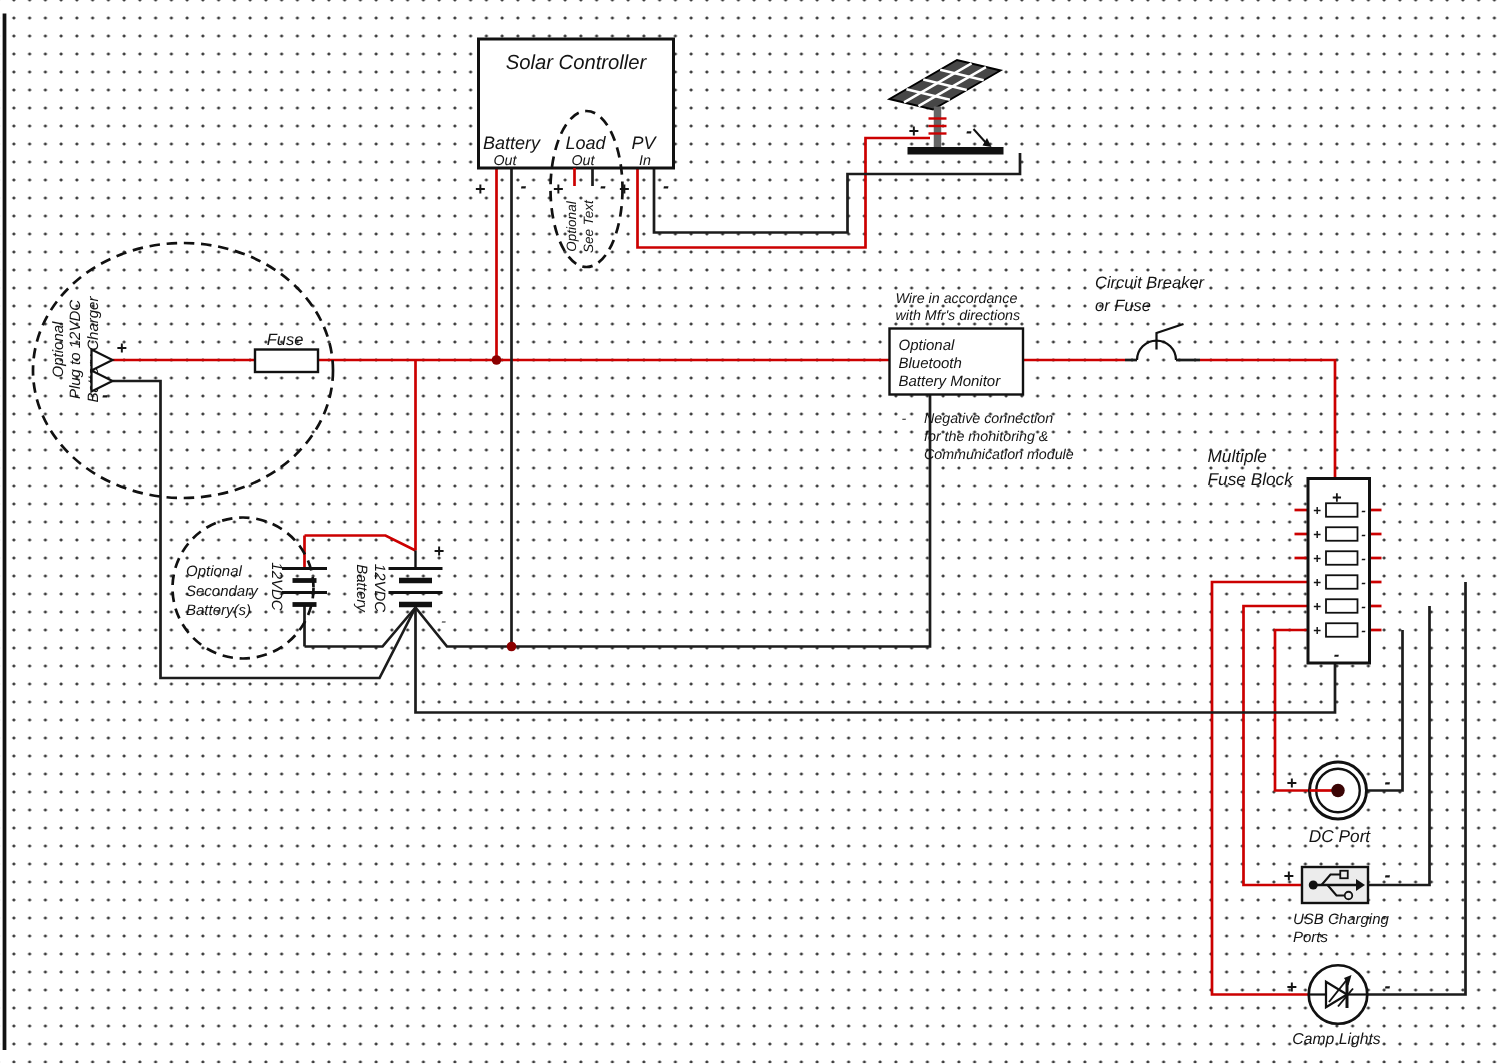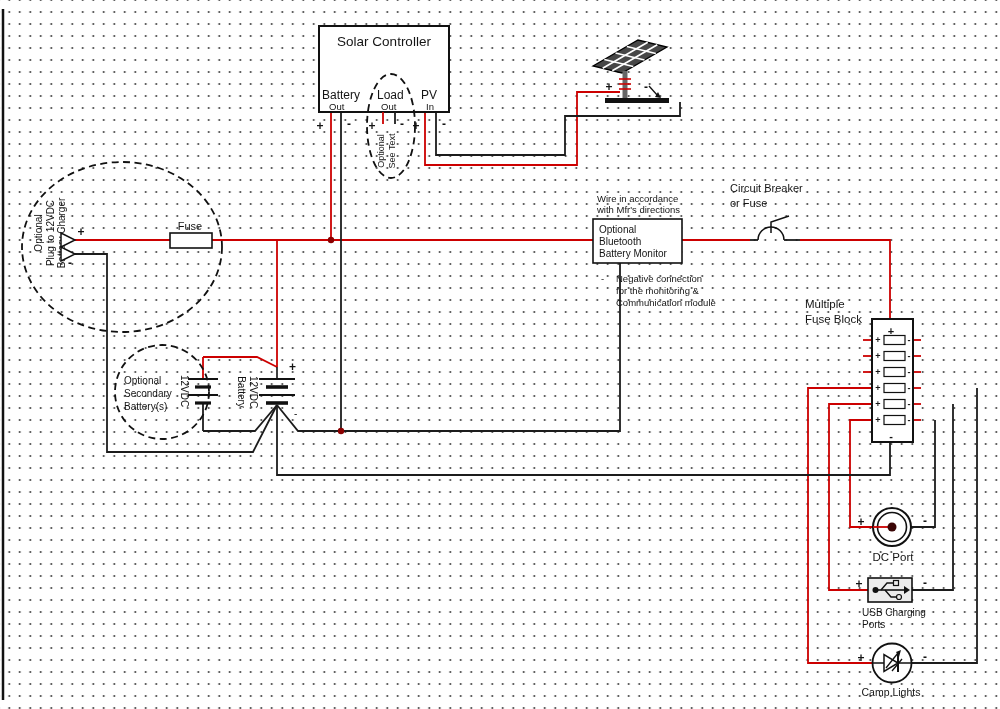--- a/index.html
+++ b/index.html
@@ -1,20 +1,21 @@
 <!DOCTYPE html>
 <html><head>
 <meta charset="utf-8">
 <style>
   html,body{margin:0;padding:0;background:#fff;}
   .stage{
     position:relative;width:1000px;height:709px;overflow:hidden;background:#fff;
     background-image:radial-gradient(circle,#3d3d3d 0.9px,rgba(0,0,0,0) 1.15px);
     background-size:10.5px 12px;background-position:4px 6px;
     font-family:"Liberation Sans",sans-serif;
+    font-style:italic;
   }
   svg{position:absolute;left:0;top:0;}
   text{fill:#141414;font-family:"Liberation Sans",sans-serif;}
   .t9{font-size:9px;}  .t95{font-size:9.5px;} .t10{font-size:10px;}
   .t105{font-size:10.5px;} .t11{font-size:11px;} .t115{font-size:11.5px;}
   .t12{font-size:12px;} .t13{font-size:13.5px;}
   .pm{font-size:12px;font-weight:bold;}
   .pmS{font-size:9px;font-weight:bold;}
   .wr{stroke:#cc0000;stroke-width:1.8;fill:none;}
   .wb{stroke:#1c1c1c;stroke-width:1.8;fill:none;}

